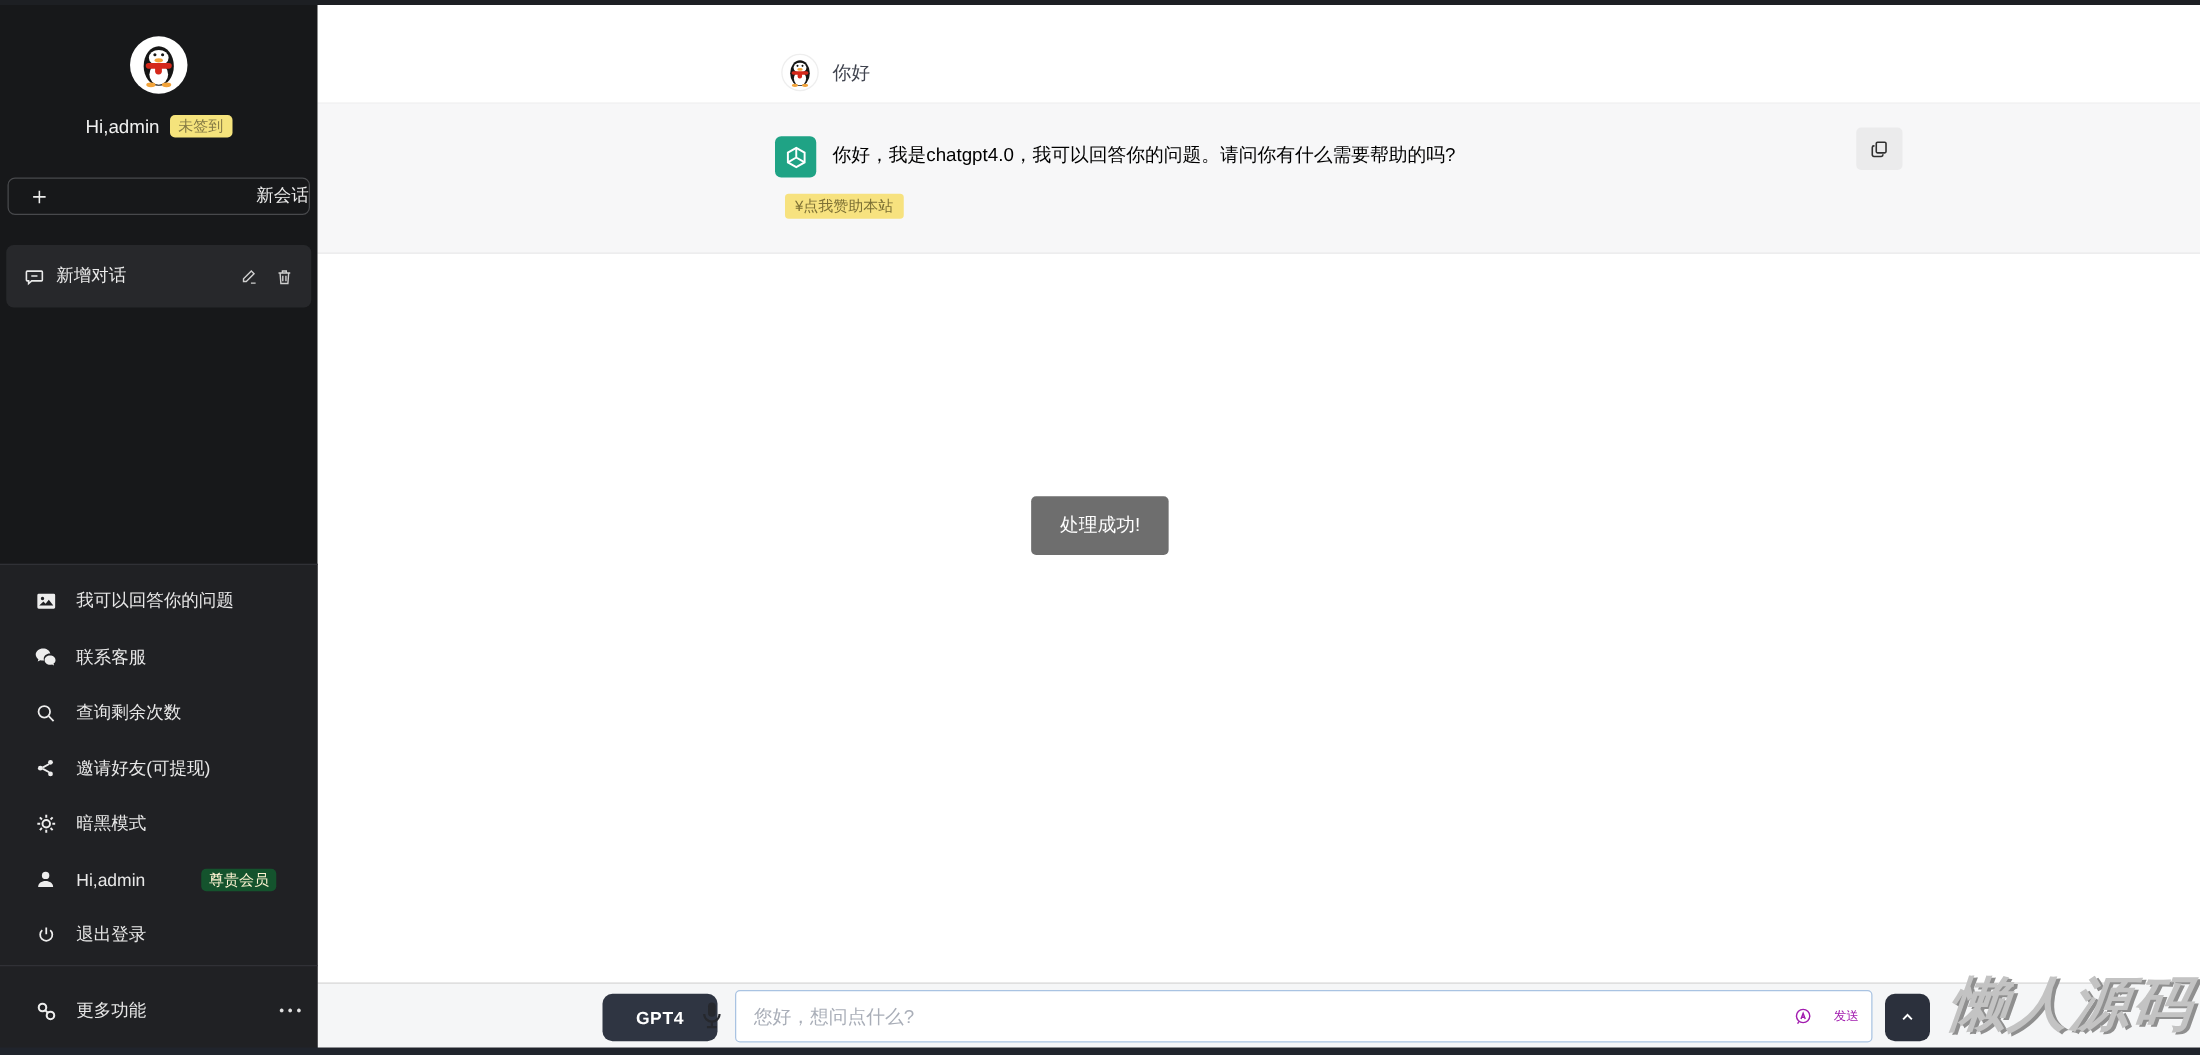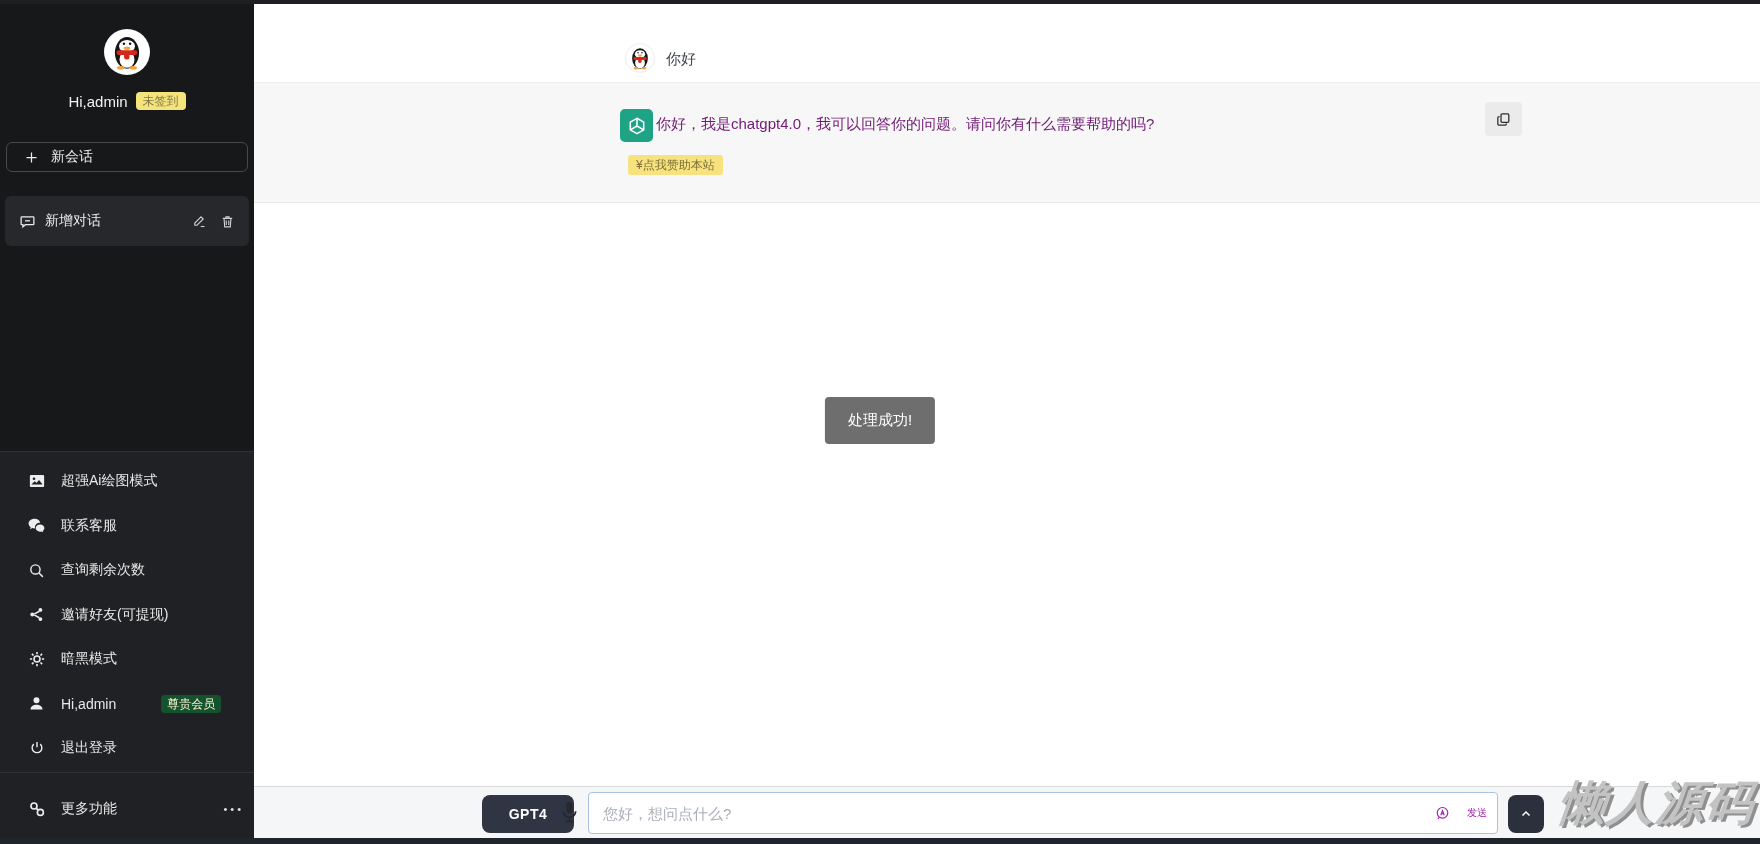--- a/index.html
+++ b/index.html
@@ -11,40 +11,40 @@
   .strip-bottom { position:absolute; bottom:0; left:0; right:0; height:6px; background:#20242c; z-index:35; }
 
   
   .sidebar { position:absolute; left:0; top:0; bottom:0; width:254px; background:#17181a; color:#e6e6e6; z-index:20; }
   .profile { position:absolute; top:4px; left:0; right:0; text-align:center; }
   .avatar-big { width:46px; height:46px; border-radius:50%; background:#fff; margin:25px auto 0; display:flex; align-items:center; justify-content:center; overflow:hidden; }
   .profile-name { margin-top:17px; display:flex; align-items:center; justify-content:center; gap:8px; font-size:15px; color:#f0f0f0; }
   .badge-yellow { background:#f5e37c; color:#857a45; font-size:12px; padding:3px 7px; border-radius:4px; line-height:1; }
   .badge-gold { background:#14532d; color:#fdf3d2; font-size:12px; padding:3px 6px; border-radius:4px; line-height:1;margin-left:30px; }
 
-  .new-chat { position:absolute; left:6px; right:6px; top:142px; height:30px; border:1px solid #48494c; border-radius:6px; display:flex; align-items:center; gap:12px; padding-left:17px; font-size:14px; color:#ececec; cursor:pointer; background:transparent; }
+  .new-chat { position:absolute; left:6px; right:6px; top:142px; height:30px; border:1px solid #48494c; border-radius:6px; display:flex; align-items:center; gap:12px; padding-left:17px; font-size:14px; color:#ececec; cursor:pointer; background:transparent;justify-content:space-between; }
   .conversation { position:absolute; left:5px; right:5px; top:196px; height:50px; background:#27282b; border-radius:6px; display:flex; align-items:center; gap:9px; padding:0 14px; font-size:14px; color:#eaeaea; cursor:pointer; }
   .conv-actions { margin-left:auto; display:flex; gap:13px; color:#cfcfcf; }
 
   .menu { position:absolute; top:451px; left:0; right:0; bottom:0; background:#202124; border-top:1px solid #303136; }
   .menu-item { height:44.5px; display:flex; align-items:center; gap:15px; padding-left:27px; font-size:14px; color:#e8e8e8; cursor:pointer; }
   .menu-item:first-child { margin-top:7px; }
   .menu-ico { width:19px; display:flex; justify-content:center; color:#ededed; }
   .more-row { position:absolute; left:0; right:0; bottom:0; height:72px; border-top:1px solid #303136; display:flex; align-items:center; gap:15px; padding:0 10px 0 27px; font-size:14px; color:#e8e8e8; cursor:pointer; }
   .more-dots { margin-left:auto; letter-spacing:3px; font-size:11px; color:#e0e0e0; }
 
   
   .main { position:absolute; left:254px; top:4px; right:0; bottom:0; background:#fff;margin-top:30px; }
   .row-user { position:relative; height:49px; background:#fff; border-bottom:1px solid #ededee; }
   .row-user .msg-avatar { position:absolute; left:371px; top:9px; width:30px; height:30px; border-radius:50%; background:#fff; border:1px solid #eee; overflow:hidden; display:flex; align-items:center; justify-content:center; }
   .row-user .msg-text { position:absolute; left:412px; top:0; line-height:49px; font-size:15px; color:#40444f; }
 
   .row-assistant { position:relative; height:120px; background:#f7f7f8; border-bottom:1px solid #e9e9ea; }
   .gpt-avatar { position:absolute; left:366px; top:26px; width:33px; height:33px; border-radius:5px; background:#1fa385; display:flex; align-items:center; justify-content:center; }
-  .row-assistant .msg-text { position:absolute; left:402px; top:32px; font-size:15px; color:#701a75; }
+  .row-assistant .msg-text { position:absolute; left:412px; top:32px; font-size:15px; color:#000000; }
   .sponsor-badge { position:absolute; left:374px; top:72px; background:#f7e27f; color:#7d7035; font-size:12px; padding:4px 8px; border-radius:3px; line-height:1; cursor:pointer; }
   .copy-btn { position:absolute; left:1231px; top:19px; width:37px; height:34px; background:#ebebec; border-radius:4px; display:flex; align-items:center; justify-content:center; color:#2f2f2f; cursor:pointer; }
 
   
   .toast { position:absolute; left:880px; top:397px; transform:translateX(-50%); background:#6e6e6e; color:#fff; font-size:15px; padding:14px 23px; border-radius:4px; z-index:60;text-align:right; }
 
   
   .composer { position:absolute; left:0; right:0; bottom:6px; height:52px; background:#f5f6f7; border-top:1px solid #d8d8d8; }
   .model-btn { position:absolute; left:228px; top:8px; width:92px; height:38px; background:#2f3542; color:#fff; font-size:14px; font-weight:bold; letter-spacing:.5px; border:none; border-radius:8px; cursor:pointer; font-family:inherit; }
   .mic { position:absolute; left:305px; top:12px; color:#26282d; cursor:pointer; }
@@ -112,21 +112,21 @@
       </span>
     </div>
 
     <div class="menu">
       <div class="menu-item">
         <span class="menu-ico">
           <svg width="18" height="18" viewBox="0 0 24 24" fill="currentColor">
               <path d="M4 4h16a1.5 1.5 0 011.5 1.5v13A1.5 1.5 0 0120 20H4a1.5 1.5 0 01-1.5-1.5v-13A1.5 1.5 0 014 4zm.5 12.5h15l-4.8-6-3.4 4.2-2.3-2.4-4.5 4.2zM8 7.2a1.8 1.8 0 100 3.6 1.8 1.8 0 000-3.6z"></path>
             </svg>
         </span>
-        <span>超强Ai绘图模式</span>
+        <span>我可以回答你的问题</span>
       </div>
       <div class="menu-item">
         <span class="menu-ico">
           <svg width="19" height="19" viewBox="0 0 24 24" fill="currentColor">
               <path d="M9.5 3.5C5.4 3.5 2 6.2 2 9.6c0 1.9 1 3.6 2.7 4.7l-.7 2.4 2.7-1.4c.9.3 1.8.4 2.8.4.3 0 .6 0 .9-.1-.2-.5-.3-1.1-.3-1.7 0-3 2.8-5.4 6.2-5.4h.5c-.8-2.9-3.7-5-7.3-5zm7 7.2c-3 0-5.5 2-5.5 4.6 0 2.5 2.5 4.6 5.5 4.6.7 0 1.4-.1 2-.3l2 1-.5-1.8c1.2-.8 2-2.1 2-3.5 0-2.5-2.5-4.6-5.5-4.6z"></path>
             </svg>
         </span>
         <span>联系客服</span>
       </div>
       <div class="menu-item">

